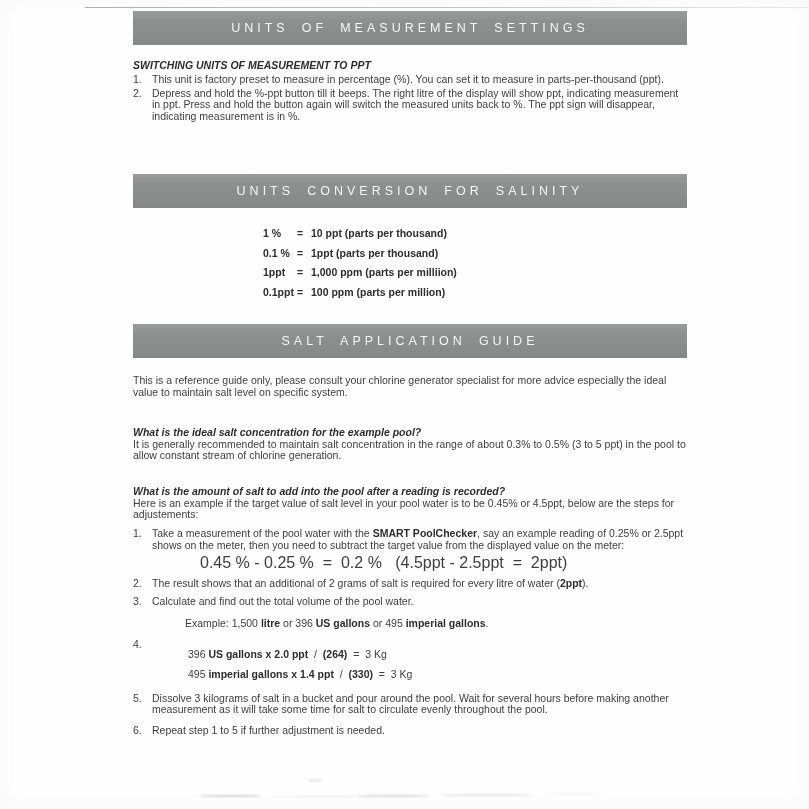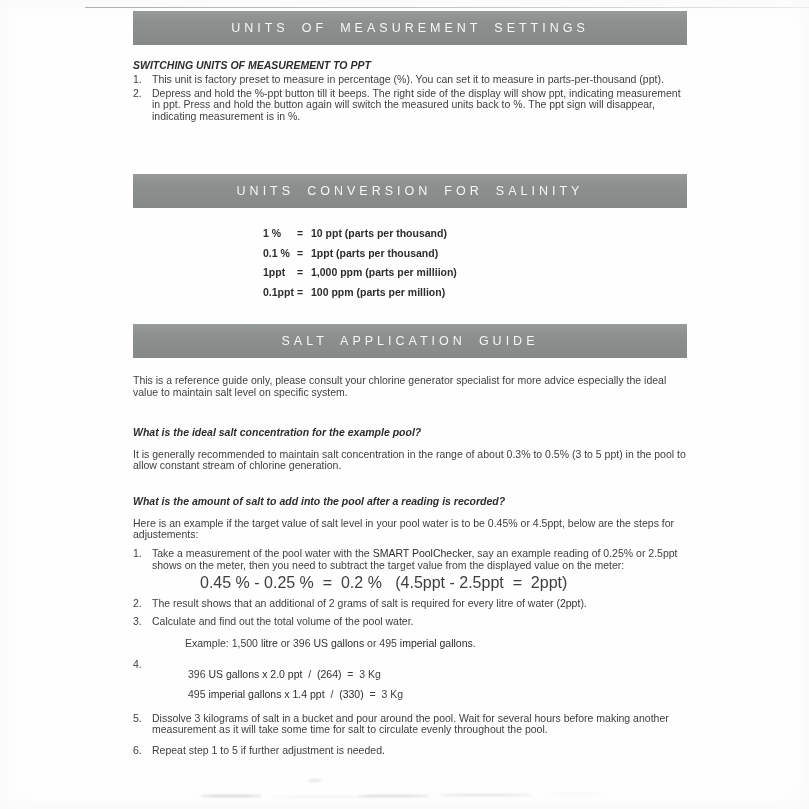--- a/index.html
+++ b/index.html
@@ -21,39 +21,39 @@
     background-image:linear-gradient(180deg, rgba(255,255,255,0.10), rgba(255,255,255,0) 30%, rgba(0,0,0,0.05));
     background-color:#8c908f;
     display:flex; align-items:center; justify-content:center;
   }
   .bar-title {
     color:#f7f7f4; font-size:12.5px; font-weight:400;
     letter-spacing:0.32em; word-spacing:0.45em; white-space:nowrap;
   }
   .body-text { font-size:10.5px; line-height:11.6px; color:#3e3e3e; }
   .bold-head { font-size:10.5px; line-height:12px; font-weight:bold; color:#2d2d2d;font-style:italic; }
-  .b { font-weight:normal; color:#2d2d2d;text-align:right; }
+  .b { font-weight:bold; color:#2d2d2d;text-align:right; }
 
   .subheading { margin-top:14px; }
   .num-list { margin-top:3px; }
   .num-item { display:flex; margin-top:2px; }
   .num-item .num { width:19px; flex:0 0 19px; }
   .num-item .itext { flex:1; }
 
   .bar2 { margin-top:52px; }
   .conv-table { margin-top:16px; margin-left:130px; }
   .conv-row { display:flex; font-size:10.5px; line-height:19.5px; font-weight:bold; color:#2d2d2d; }
   .conv-left { width:34px; flex:0 0 34px; }
   .conv-eq { width:14px; flex:0 0 14px; }
 
   .bar3 { margin-top:22px; }
   .intro { margin-top:17px; }
   .q-head { margin-top:27px; }
   .q-head2 { margin-top:23px; }
-  .answer { margin-top:11px; }
+  .answer { margin-top:1px; }
 
   .steps { margin-top:4px; }
   .step { display:flex; margin-top:7px; }
   .step .num { width:19px; flex:0 0 19px; }
   .step .sbody { flex:1; }
   .formula1 { margin:6px 0 2px 48px; white-space:pre; font-size:16px; color:#3e3e3e; }
   .example-line { margin:10px 0 2px 33px; white-space:pre; font-size:10.5px; }
   .formula-set { margin:5px 0 2px 36px; }
   .formula-set .fline { white-space:pre; font-size:10.5px; line-height:20px; }
 
@@ -79,21 +79,21 @@
 
     <div class="bold-head subheading">SWITCHING UNITS OF MEASUREMENT TO PPT</div>
 
     <div class="num-list">
       <div class="num-item body-text">
         <span class="num">1.</span>
         <span class="itext">This unit is factory preset to measure in percentage (%).  You can set it to measure in parts-per-thousand (ppt).</span>
       </div>
       <div class="num-item body-text">
         <span class="num">2.</span>
-        <span class="itext">Depress and hold the %-ppt button till it beeps.  The right side of the display will show ppt, indicating measurement in ppt.  Press and hold the button again will switch the measured units back to %.  The ppt sign will disappear, indicating measurement is in %.</span>
+        <span class="itext">Depress and hold the %-ppt button till it beeps.  The right litre of the display will show ppt, indicating measurement in ppt.  Press and hold the button again will switch the measured units back to %.  The ppt sign will disappear, indicating measurement is in %.</span>
       </div>
     </div>
 
     <div class="bar bar2">
       <span class="bar-title">UNITS CONVERSION FOR SALINITY</span>
     </div>
 
     <div class="conv-table">
       <div class="conv-row">
         <span class="conv-left">1 %</span>

